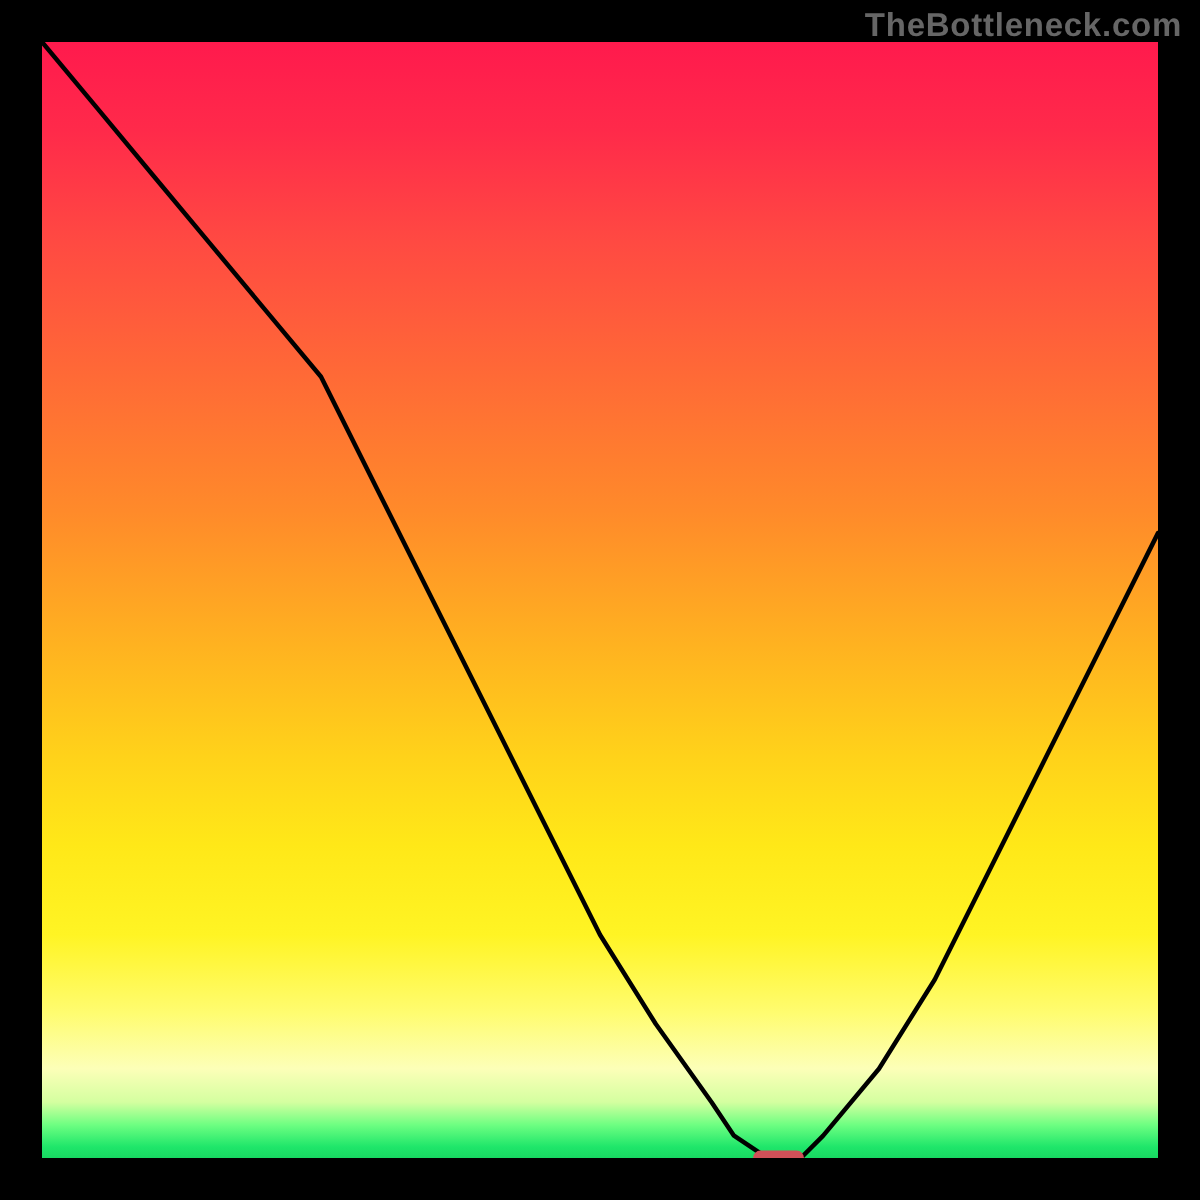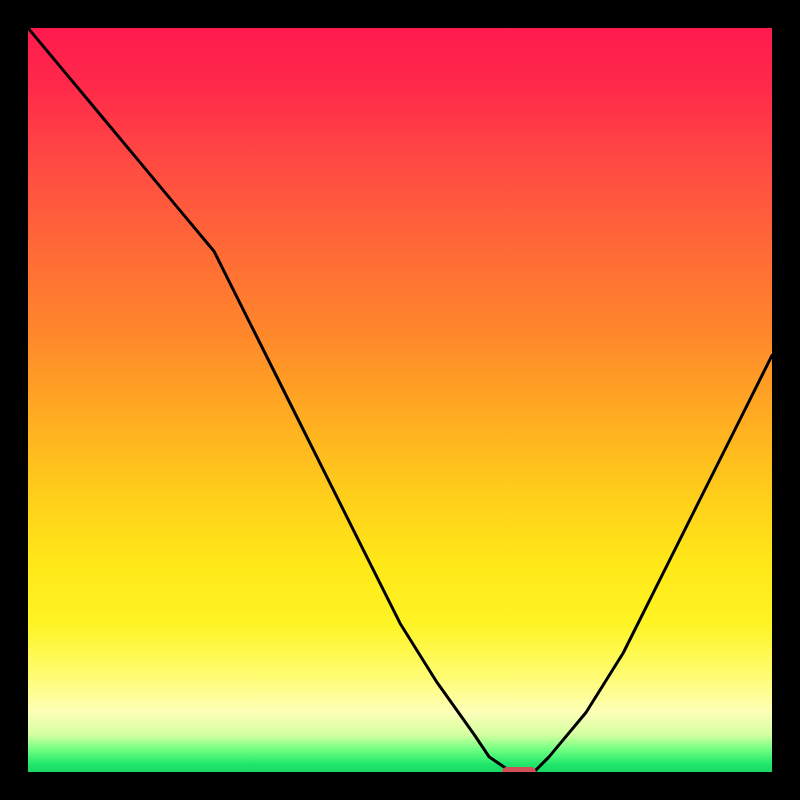--- a/index.html
+++ b/index.html
@@ -67,20 +67,21 @@
     z-index: 6;
     background: #d05058;
     border-radius: 999px;
   }
 </style>
 </head>
 <body>
 
 <div class="frame">
 
+  <div class="watermark">TheBottleneck.com</div>
 
   <div class="plot-area">
     <div class="gradient"></div>
 
     <svg class="curve" viewBox="0 0 744 744" preserveAspectRatio="none">
       <path id="curve-path" fill="none" stroke="#000" stroke-width="3" stroke-linecap="round" stroke-linejoin="round" d="M0.0 0.0 L37.2 44.6 L74.4 89.3 L111.6 133.9 L148.8 178.6 L186.0 223.2 L223.2 297.6 L260.4 372.0 L297.6 446.4 L334.8 520.8 L372.0 595.2 L409.2 654.7 L446.4 706.8 L461.3 729.1 L483.6 744.0 L505.9 744.0 L520.8 729.1 L558.0 684.5 L595.2 625.0 L632.4 550.6 L669.6 476.2 L706.8 401.8 L744.0 327.4"></path>
     </svg>
 
     <div id="marker" class="marker" style="left: 474.3px; top: 738.792px; width: 33.48px; height: 10.416px;"></div>
   </div>

